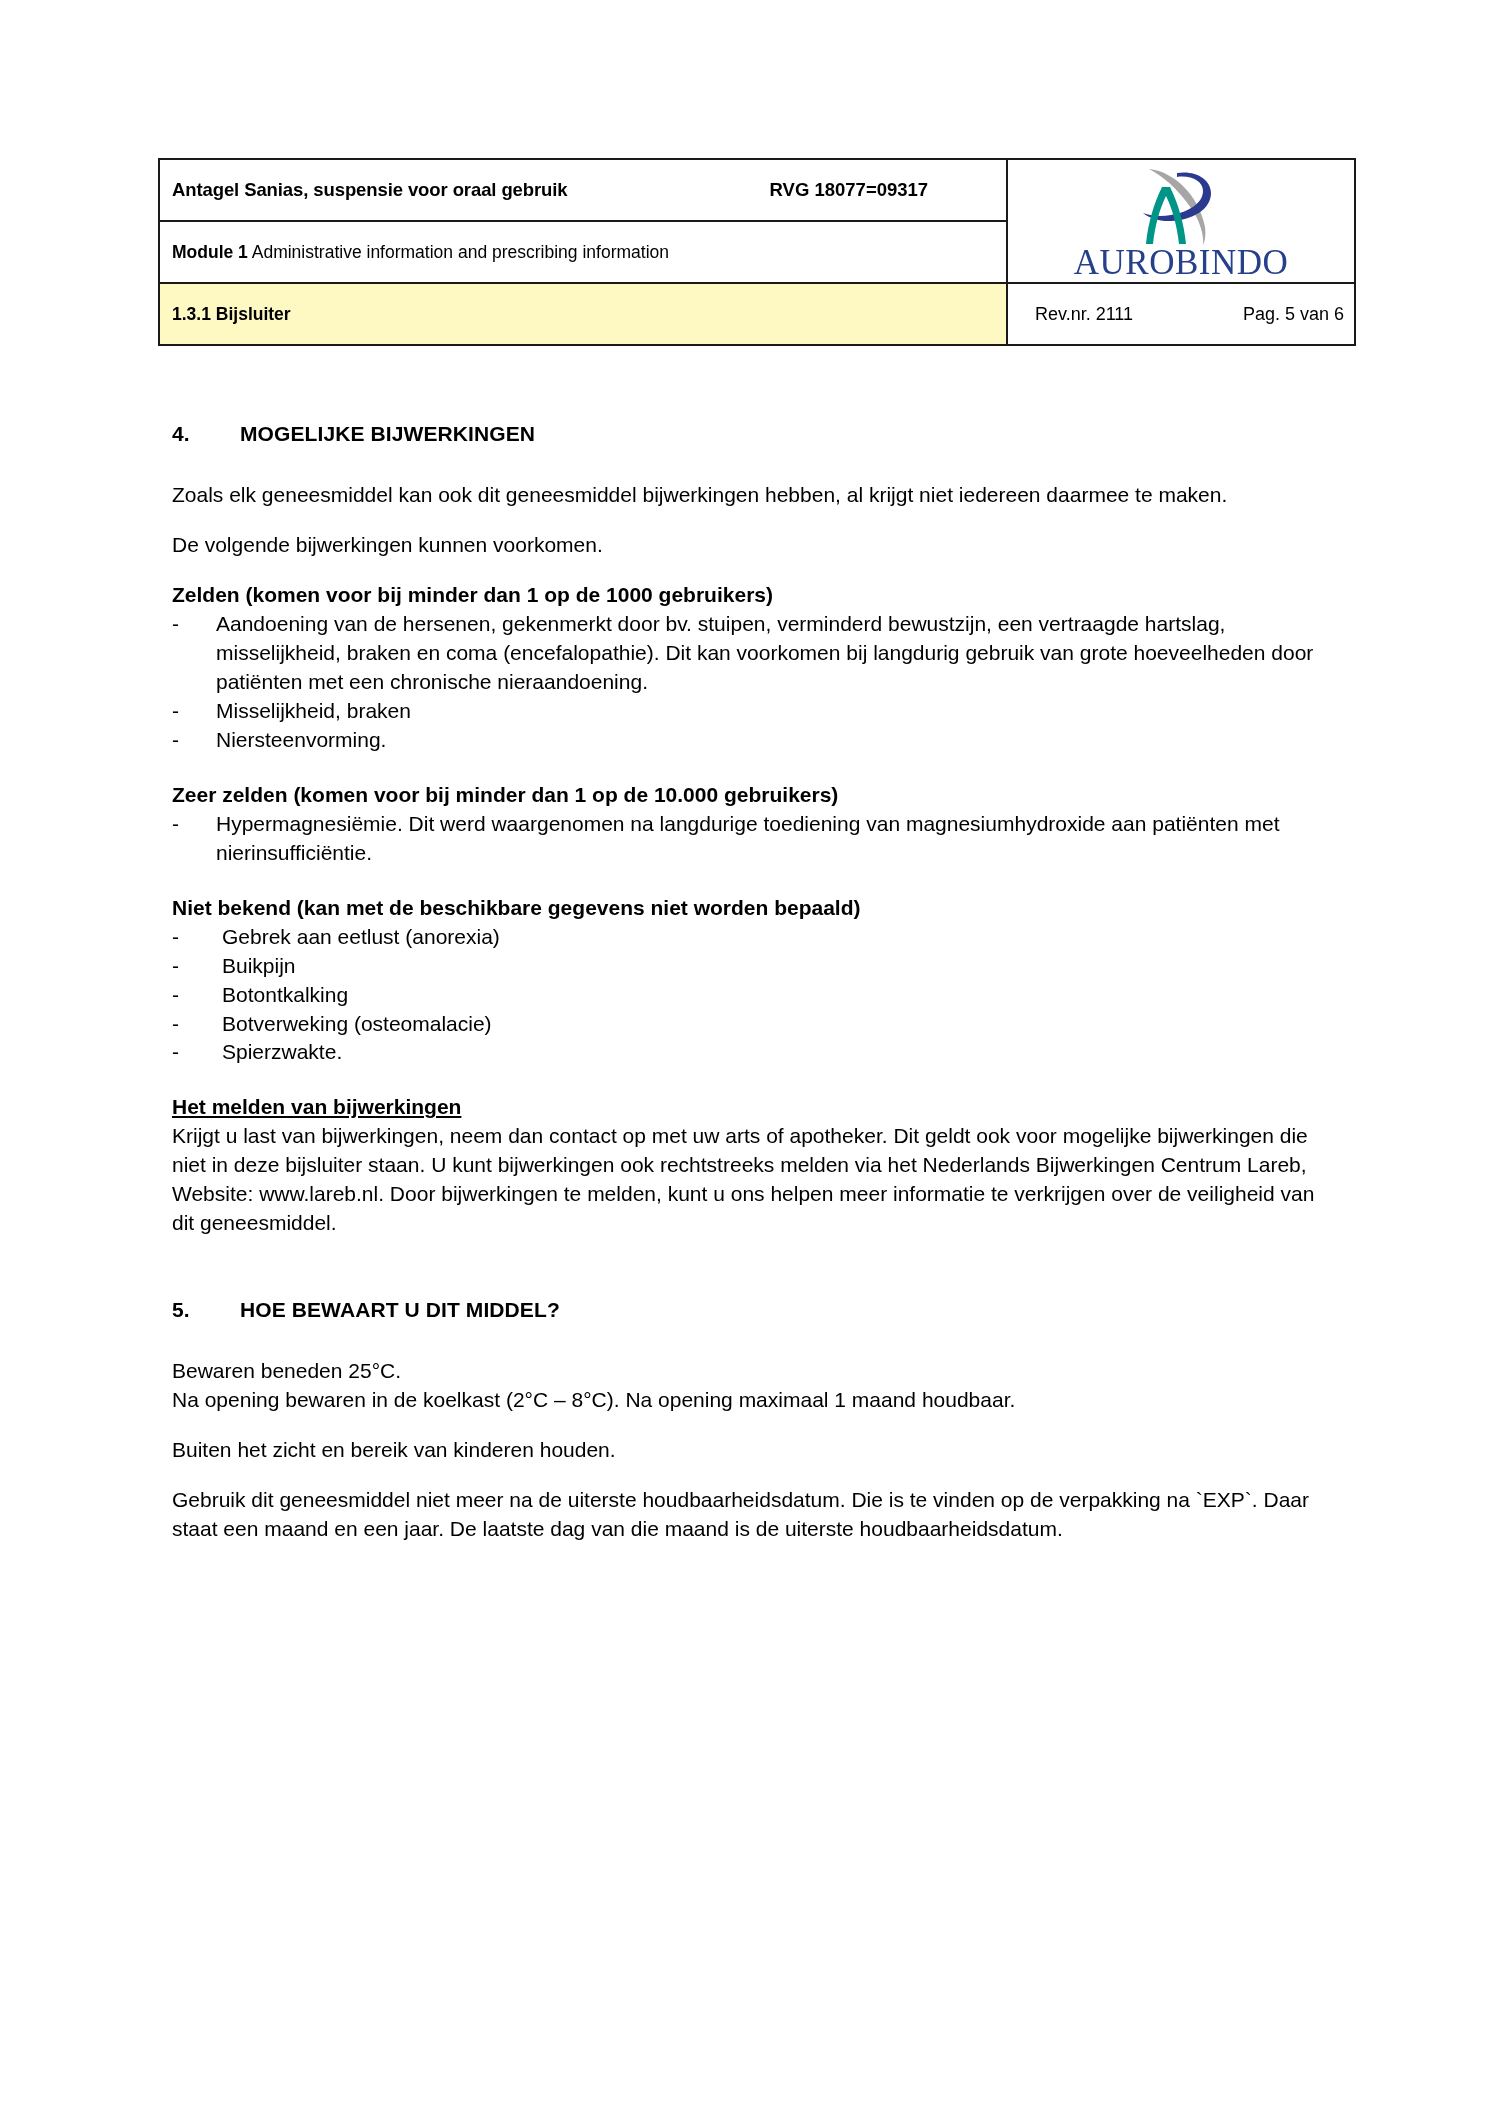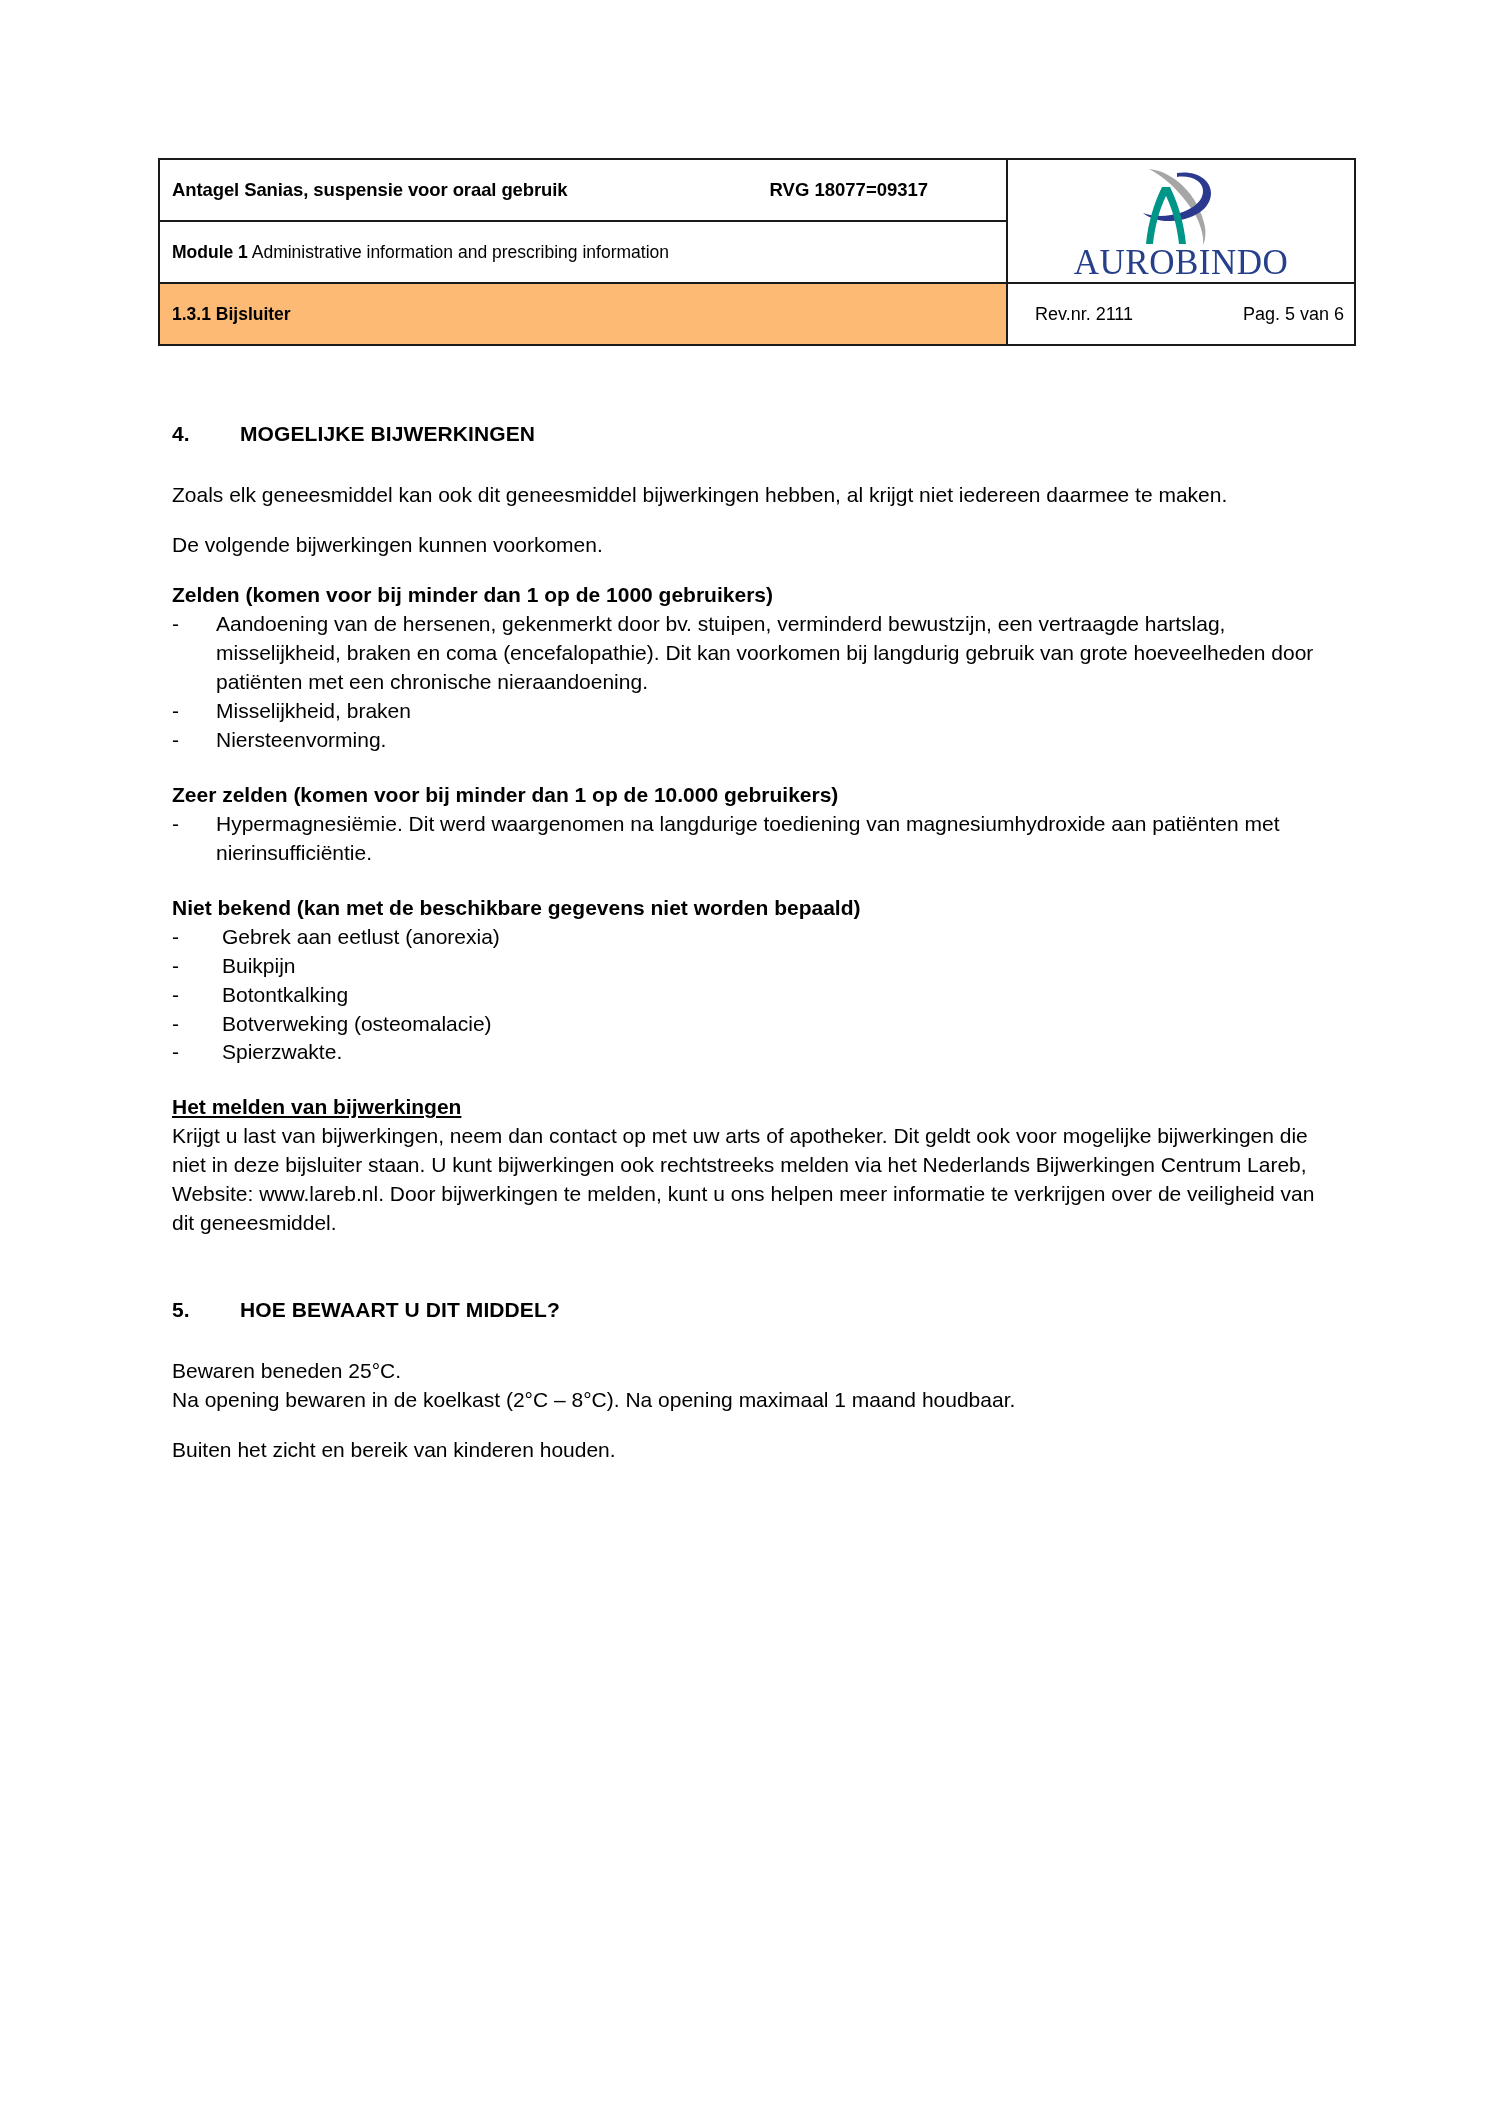--- a/index.html
+++ b/index.html
@@ -60,21 +60,21 @@
     margin-left: 190px;
     white-space: nowrap;
     padding-left: 12px;
   }
   .hdr-module {
     font-size: 17.5px;
     white-space: nowrap;
   }
   .hdr-module b { font-weight: bold; }
   .hdr-row3 {
-    background: #fdba74;
+    background: #fef9c3;
   }
   .hdr-bijsluiter {
     font-size: 17.5px;
     font-weight: bold;
   }
 
   .hdr-logo-cell {
     width: 346px;
     text-align: center;
     padding: 4px 0 2px 0 !important;
@@ -312,15 +312,16 @@
 
     <p class="para">Bewaren beneden 25°C.</p>
     <p class="para">Na opening bewaren in de koelkast (2°C – 8°C). Na opening maximaal 1 maand houdbaar.</p>
 
     <div class="spacer-sm"></div>
 
     <p class="para">Buiten het zicht en bereik van kinderen houden.</p>
 
     <div class="spacer-sm"></div>
 
+    <p class="para">Gebruik dit geneesmiddel niet meer na de uiterste houdbaarheidsdatum. Die is te vinden op de verpakking na `EXP`. Daar staat een maand en een jaar. De laatste dag van die maand is de uiterste houdbaarheidsdatum.</p>
 
   </div>
 </div>
 
 </body></html>

